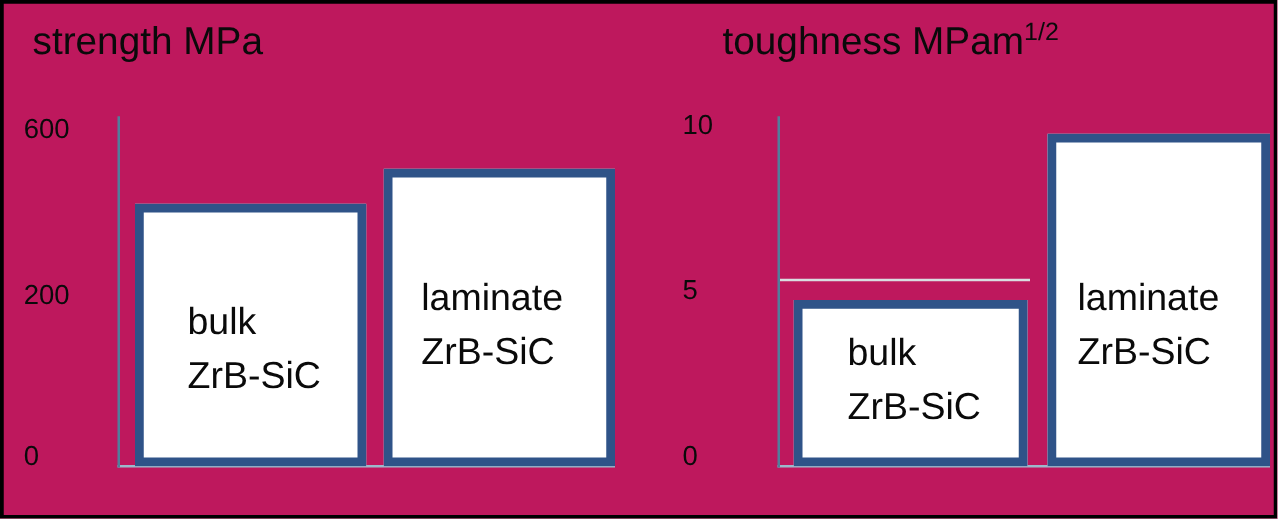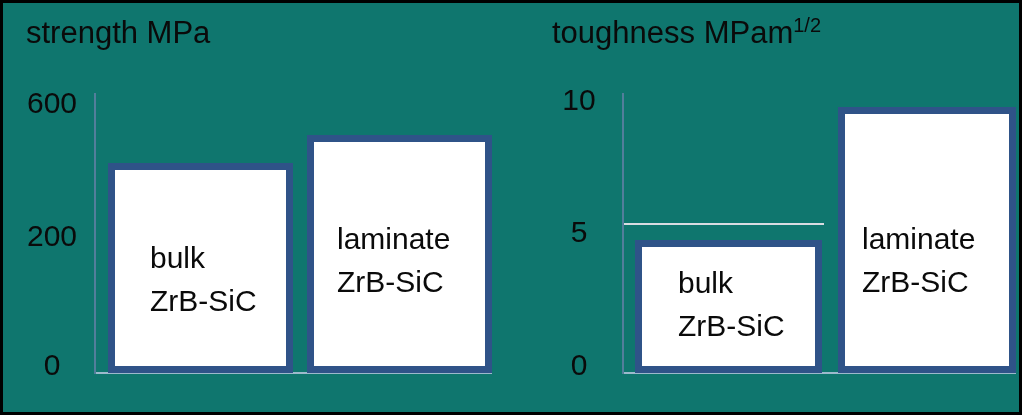--- a/index.html
+++ b/index.html
@@ -1,20 +1,20 @@
 <!DOCTYPE html>
 <html><head>
 <meta charset="utf-8">
 <style>
   html, body { margin: 0; padding: 0; background: #ffffff; }
   .frame {
     position: relative;
     width: 1022px;
     height: 415px;
-    background: #0f766e;
+    background: #be185d;
     overflow: hidden;
     font-family: "Liberation Sans", sans-serif;
     color: #0a0a0a;
   }
   .outer-border {
     position: absolute;
     inset: 0;
     border: 3px solid #000000;
     pointer-events: none;
     z-index: 10;
@@ -22,28 +22,28 @@
   .chart-title {
     position: absolute;
     top: 14px;
     font-size: 31px;
     line-height: 38px;
     white-space: nowrap;
     z-index: 5;
   }
   .chart-title sup { font-size: 20px; line-height: 0; }
   .title-strength  { left: 26px; }
-  .title-toughness { left: 552px; }
+  .title-toughness { left: 578px; }
 
   .tick-label {
     position: absolute;
     width: 66px;
-    font-size: 30px;
+    font-size: 22px;
     line-height: 38px;
-    text-align: center;
+    text-align: left;
     z-index: 5;
   }
   .tl-s0 { left: 19px;  top: 84px;  }
   .tl-s1 { left: 19px;  top: 217px; }
   .tl-s2 { left: 19px;  top: 346px; }
   .tl-t0 { left: 546px; top: 81px;  }
   .tl-t1 { left: 546px; top: 213px; }
   .tl-t2 { left: 546px; top: 346px; }
 
   .y-axis {

